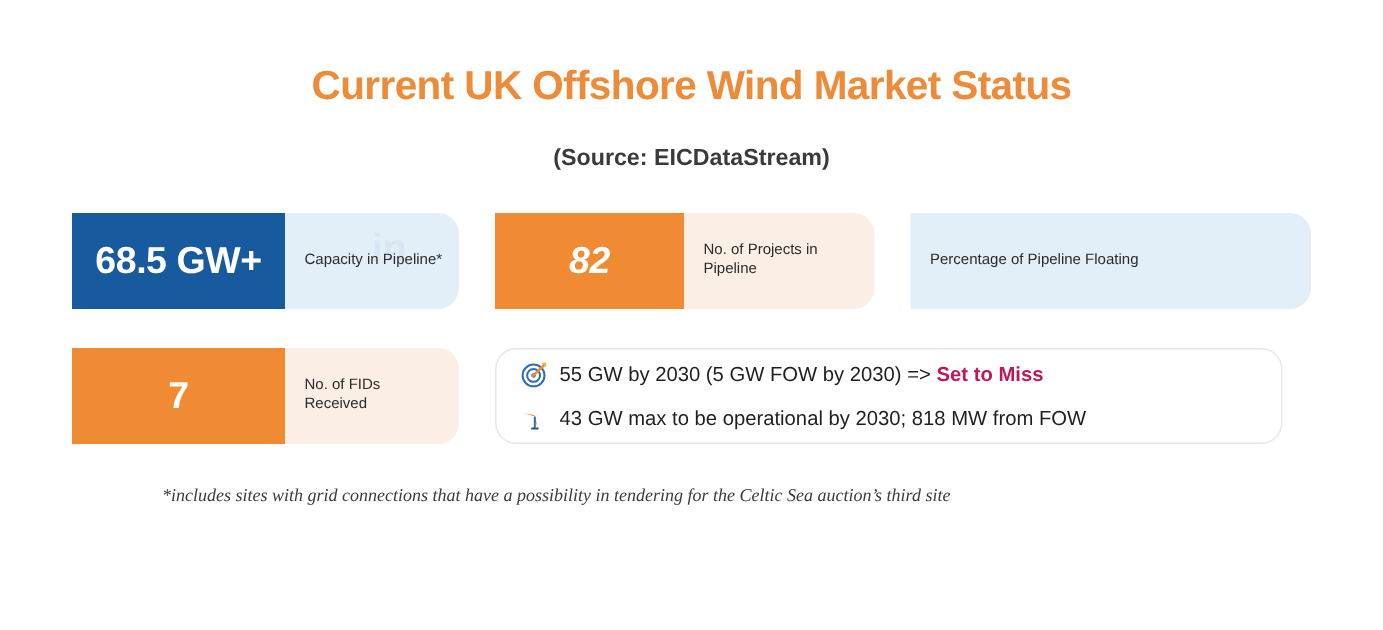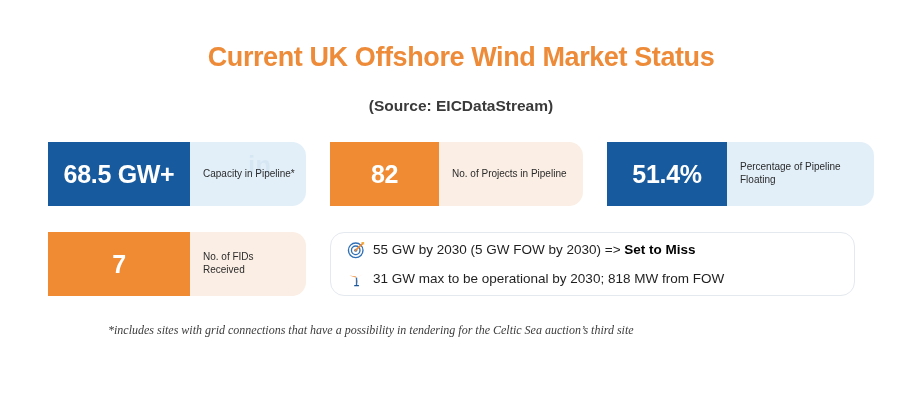--- a/index.html
+++ b/index.html
@@ -73,21 +73,21 @@
   .card.blue .value  { background: #175A9E; }
   .card.blue .label  { background: #E2EFF9; }
   .card.orange .value{ background: #F08A33; }
   .card.orange .label{ background: #FBEEE4; }
 
   
   #card-capacity { left: 48px;  top: 142px; width: 258px; }
   #card-capacity .value { width: 142px; }
 
   #card-projects { left: 330px; top: 142px; width: 253px; }
-  #card-projects .value { width: 109px; }
+  #card-projects .value { width: 126px; font-style: italic; }
 
   #card-floating { left: 607px; top: 142px; width: 267px; }
   #card-floating .value { width: 120px; }
 
   #card-fids     { left: 48px;  top: 232px; width: 258px; }
   #card-fids .value { width: 142px; }
 
   
   .notes {
     position: absolute;
@@ -114,21 +114,21 @@
   }
   .note-icon {
     flex: 0 0 26px;
     width: 26px;
     height: 22px;
     display: flex;
     align-items: center;
     justify-content: flex-start;
   }
   .note-text { line-height: 1.15; }
-  .miss { color: #000000; font-weight: bold; }
+  .miss { color: #be185d; font-weight: bold; }
 
   
   .footnote {
     position: absolute;
     left: 108px;
     top: 322px;
     width: 772px;
     font-family: "Liberation Serif", serif;
     font-style: italic;
     font-size: 12px;
@@ -161,21 +161,20 @@
   <div class="value">68.5 GW+</div>
   <div class="label">Capacity in Pipeline*</div>
 </div>
 
 <div class="card orange" id="card-projects">
   <div class="value">82</div>
   <div class="label">No. of Projects in Pipeline</div>
 </div>
 
 <div class="card blue" id="card-floating">
-  <div class="value">51.4%</div>
   <div class="label">Percentage of Pipeline Floating</div>
 </div>
 
 <div class="card orange" id="card-fids">
   <div class="value">7</div>
   <div class="label">No. of FIDs Received</div>
 </div>
 
 <div class="watermark">in</div>
 
@@ -197,18 +196,18 @@
   <div class="note-row">
     <span class="note-icon">
       <svg width="19" height="19" viewBox="0 0 24 24" aria-hidden="true">
         <path d="M12 11 L3 8.2 L11.4 9.6 Z" fill="#F08A33"></path>
         <path d="M12 11 L21.5 6 L13 10.3 Z" fill="#F5A04A"></path>
         <path d="M12 11 L14.6 20 L11 11.8 Z" fill="#E8822B"></path>
         <rect x="11.2" y="11" width="1.7" height="9.4" fill="#2F6FB5"></rect>
         <rect x="9" y="20.2" width="6.2" height="1.7" rx="0.5" fill="#1B5597"></rect>
       </svg>
     </span>
-    <span class="note-text">31 GW max to be operational by 2030; 818 MW from FOW</span>
+    <span class="note-text">43 GW max to be operational by 2030; 818 MW from FOW</span>
   </div>
 
 </div>
 
 <div class="footnote">*includes sites with grid connections that have a possibility in tendering for the Celtic Sea auction’s third site</div>
 
 </body></html>

